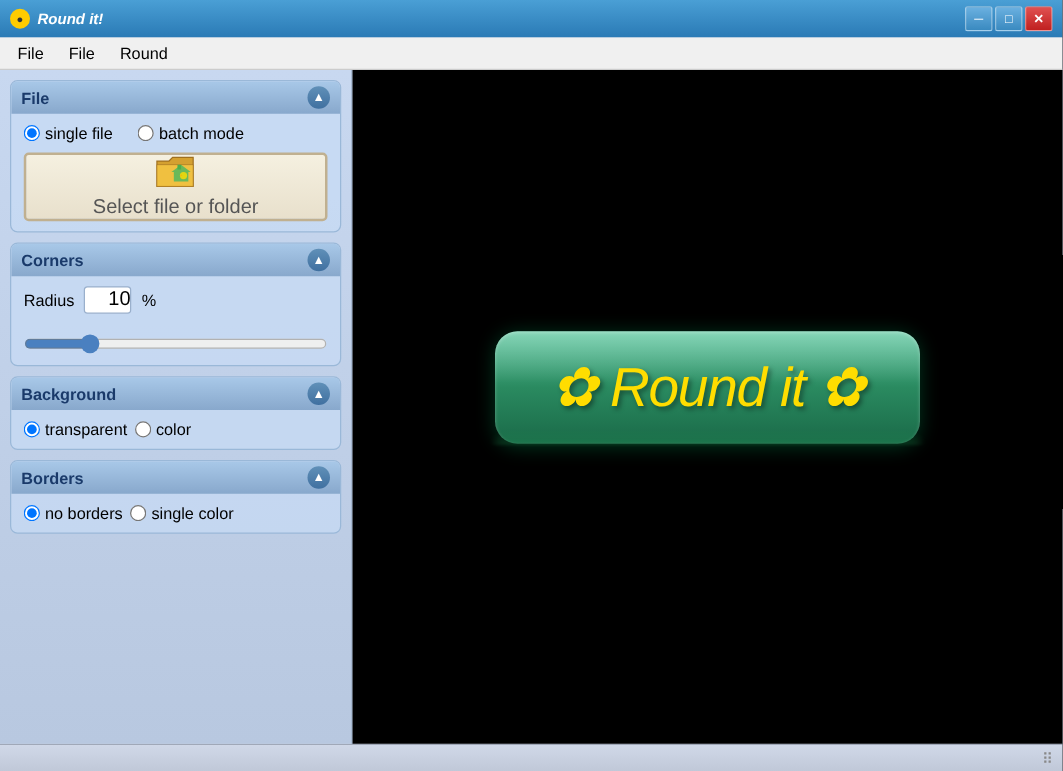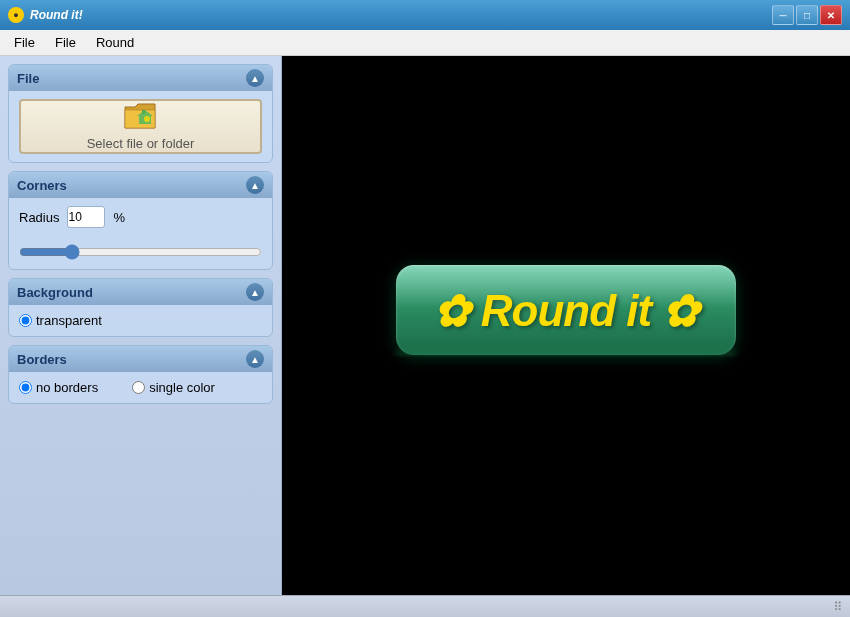--- a/index.html
+++ b/index.html
@@ -143,37 +143,37 @@
       background: linear-gradient(to bottom, #f5f0e0, #e8e0cc);
       border: 2px solid #c0b090;
       border-radius: 4px;
       cursor: pointer;
       display: flex;
       flex-direction: column;
       align-items: center;
       justify-content: center;
       gap: 4px;
       color: #555;
-      font-size: 13px;
+      font-size: 16px;
     }
 
     
     .radius-row {
       display: flex;
       align-items: center;
       gap: 8px;
       margin-bottom: 18px;
     }
     .radius-input {
       width: 38px;
       height: 22px;
       border: 1px solid #9ab0cc;
       border-radius: 3px;
-      text-align: left;
-      font-size: 12px;
+      text-align: right;
+      font-size: 16px;
       background: white;
     }
     .slider-container {
       width: 100%;
     }
     input[type="range"] {
       width: 100%;
       height: 12px;
       cursor: pointer;
       accent-color: #4a80c0;
@@ -183,21 +183,21 @@
     .bg-options {
       display: flex;
       flex-direction: row;
       gap: 6px;
     }
 
     
     .border-options {
       display: flex;
       align-items: flex-start;
-      gap: 34px;
+      gap: 6px;
     }
 
     
     .canvas-area {
       flex: 1;
       background: #000;
       display: flex;
       align-items: center;
       justify-content: center;
       position: relative;
@@ -224,21 +224,21 @@
     .round-it-btn::before {
       content: '';
       position: absolute;
       top: 0; left: 0; right: 0;
       height: 45%;
       background: linear-gradient(to bottom, rgba(255,255,255,0.25), transparent);
       border-radius: 18px 18px 0 0;
     }
     .round-it-text {
       font-size: 44px;
-      font-weight: 700;
+      font-weight: 400;
       color: #ffdd00;
       font-family: Arial, sans-serif;
       text-shadow: 2px 2px 4px rgba(0,0,0,0.4);
       letter-spacing: -1px;
       position: relative;
       z-index: 1;
     }
     .round-it-reflection {
       width: 340px;
       height: 30px;
@@ -295,20 +295,30 @@
 <div class="main-container">
 
   <div class="left-panel">
 
     <div class="section-box">
       <div class="section-header">
         <span>File</span>
         <div class="section-collapse-btn">▲</div>
       </div>
       <div class="section-content">
+        <div class="radio-row">
+          <label class="radio-label">
+            <input type="radio" name="filemode" checked="" style="">
+            <span>single file</span>
+          </label>
+          <label class="radio-label">
+            <input type="radio" name="filemode" style="">
+            <span>batch mode</span>
+          </label>
+        </div>
         <button class="select-btn">
 
           <svg width="36" height="30" viewBox="0 0 36 30">
             <path d="M2,5 L12,5 L15,2 L32,2 L32,26 L2,26 Z" fill="#d4a030" stroke="#a07020" stroke-width="1"></path>
             <path d="M2,8 L32,8 L32,26 L2,26 Z" fill="#f0c040" stroke="#a07020" stroke-width="0.5"></path>
             <path d="M14,14 L22,8 L30,14 L28,14 L28,22 L16,22 L16,14 Z" fill="#5cb85c" opacity="0.9"></path>
             <path d="M22,8 L22,12 L19,12 L19,8 Z" fill="#4cae4c"></path>
             <circle cx="24" cy="17" r="3" fill="#ffdd00" opacity="0.8"></circle>
             <path d="M22,16 L21,18 L23,17 Z" fill="#ffa500" opacity="0.6"></path>
           </svg>
@@ -338,20 +348,24 @@
       <div class="section-header">
         <span>Background</span>
         <div class="section-collapse-btn">▲</div>
       </div>
       <div class="section-content">
         <div class="bg-options">
           <label class="radio-label">
             <input type="radio" name="bgmode" checked="" style="">
             <span>transparent</span>
           </label>
+          <label class="radio-label">
+            <input type="radio" name="bgmode" style="">
+            <span>color</span>
+          </label>
         </div>
       </div>
     </div>
 
     <div class="section-box">
       <div class="section-header">
         <span>Borders</span>
         <div class="section-collapse-btn">▲</div>
       </div>
       <div class="section-content">

